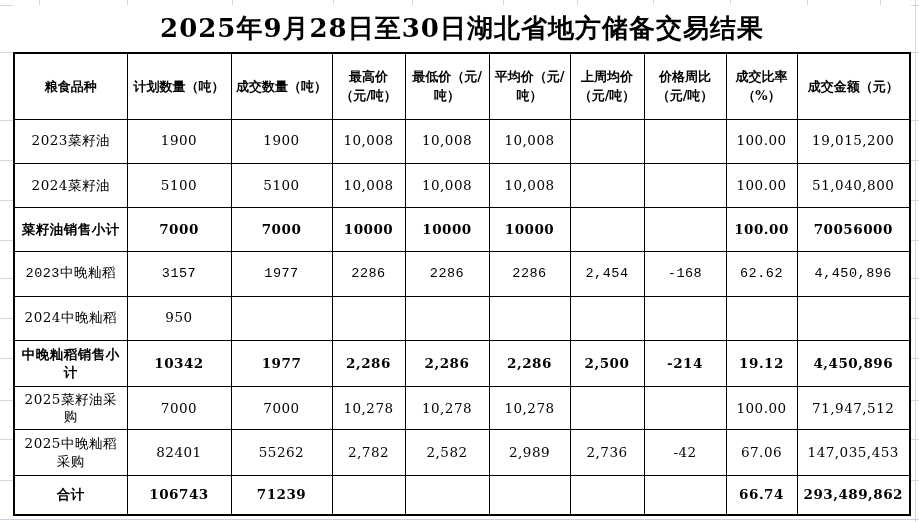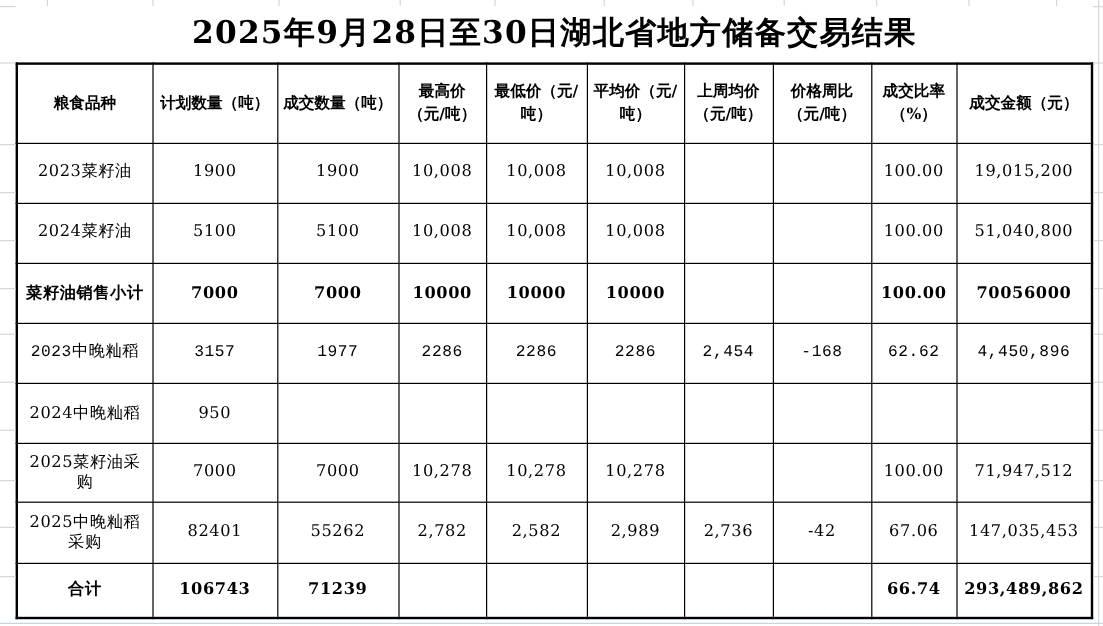--- a/index.html
+++ b/index.html
@@ -158,20 +158,32 @@
           <td>2024中晚籼稻</td>
           <td>950</td>
           <td></td>
           <td></td>
           <td></td>
           <td></td>
           <td></td>
           <td></td>
           <td></td>
           <td></td>
+        </tr>
+        <tr class="bold-row" style="height: 41px;">
+          <td>中晚籼稻销售小计</td>
+          <td>10342</td>
+          <td>1977</td>
+          <td>2,286</td>
+          <td>2,286</td>
+          <td>2,286</td>
+          <td>2,500</td>
+          <td>-214</td>
+          <td>19.12</td>
+          <td>4,450,896</td>
         </tr>
         <tr style="height: 38px;">
           <td>2025菜籽油采购</td>
           <td>7000</td>
           <td>7000</td>
           <td>10,278</td>
           <td>10,278</td>
           <td>10,278</td>
           <td></td>
           <td></td>

